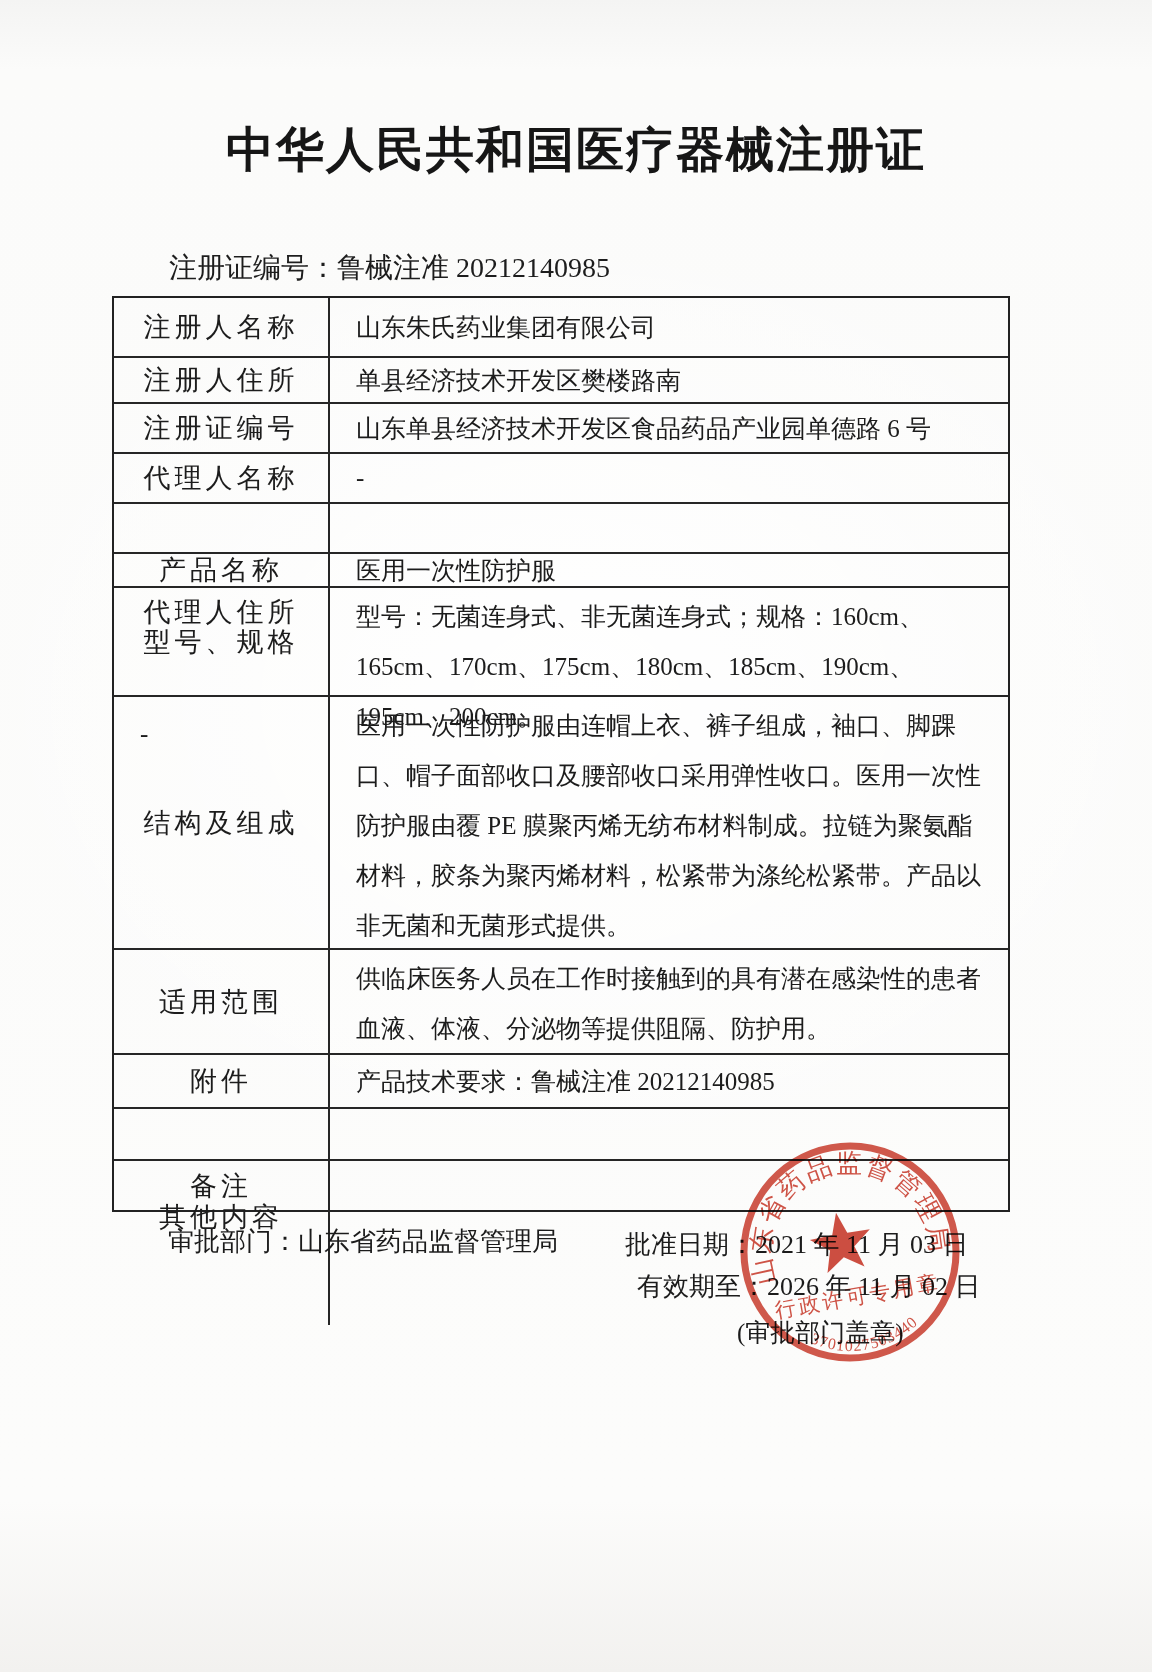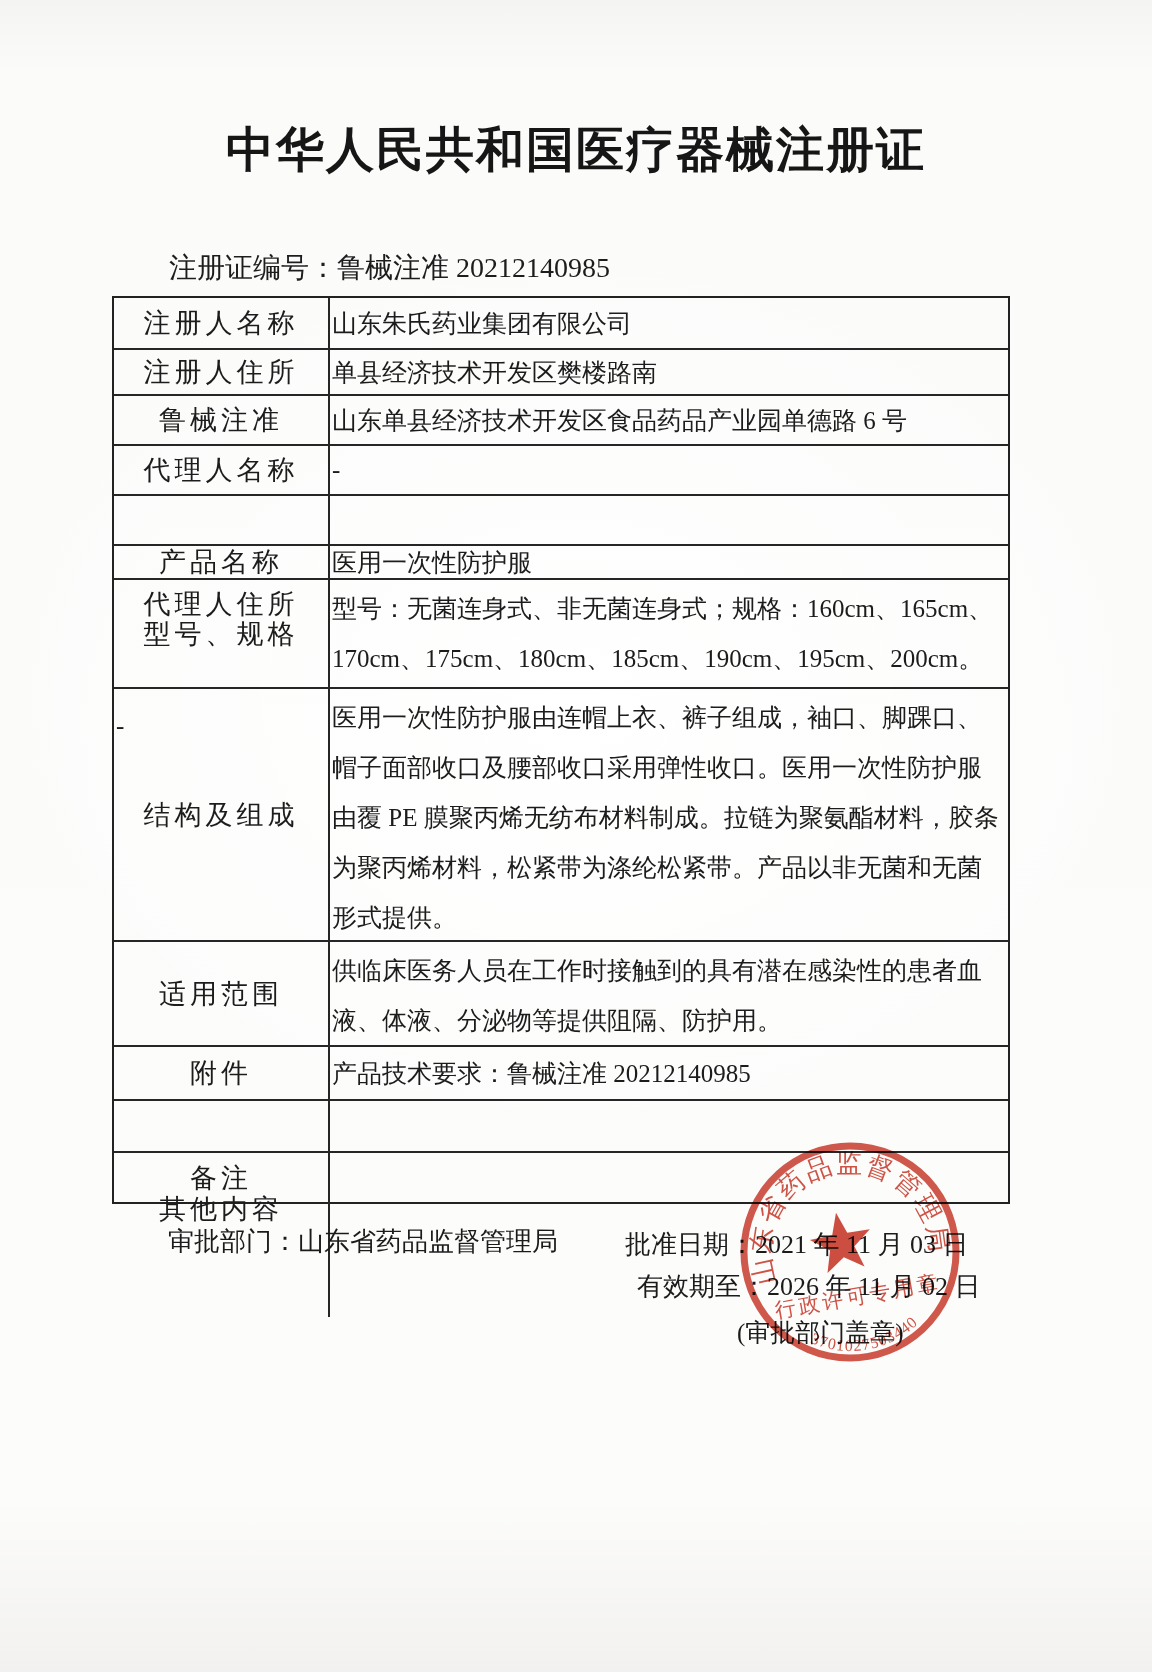--- a/index.html
+++ b/index.html
@@ -70,31 +70,31 @@
     text-align: center;
     font-size: 27px;
     letter-spacing: 4px;
     color: #1c1c1c;
   }
   .tvalue {
     flex: 1 1 auto;
     box-sizing: border-box;
     font-size: 25px;
     color: #1c1c1c;
-    padding: 0 2px;
+    padding: 0 26px;
     display: flex;
     align-items: center;
   }
   .trow.multi .tvalue {
     display: block;
     line-height: 50px;
     padding-top: 4px;
   }
   
-  .r0  { height: 50px; }
+  .r0  { height: 58px; }
   .r1  { height: 46px; }
   .r2  { height: 50px; }
   .r3  { height: 50px; }
   .r4  { height: 50px; flex-direction: column; }
   .r5  { height: 34px; }
   .r6  { height: 109px; }
   .r7  { height: 253px; }
   .r8  { height: 105px; }
   .r9  { height: 54px; }
   .r10 { height: 52px; flex-direction: column; }
@@ -153,21 +153,21 @@
   <div class="cert-table">
     <div class="trow r0">
       <div class="tlabel">注册人名称</div>
       <div class="tvalue">山东朱氏药业集团有限公司</div>
     </div>
     <div class="trow r1">
       <div class="tlabel">注册人住所</div>
       <div class="tvalue">单县经济技术开发区樊楼路南</div>
     </div>
     <div class="trow r2">
-      <div class="tlabel">鲁械注准</div>
+      <div class="tlabel">注册证编号</div>
       <div class="tvalue">山东单县经济技术开发区食品药品产业园单德路 6 号</div>
     </div>
     <div class="trow r3">
       <div class="tlabel">代理人名称</div>
       <div class="tvalue">-</div>
     </div>
     <div class="trow r4">
       <div class="tlabel">代理人住所</div>
       <div class="tvalue">-</div>
     </div>

